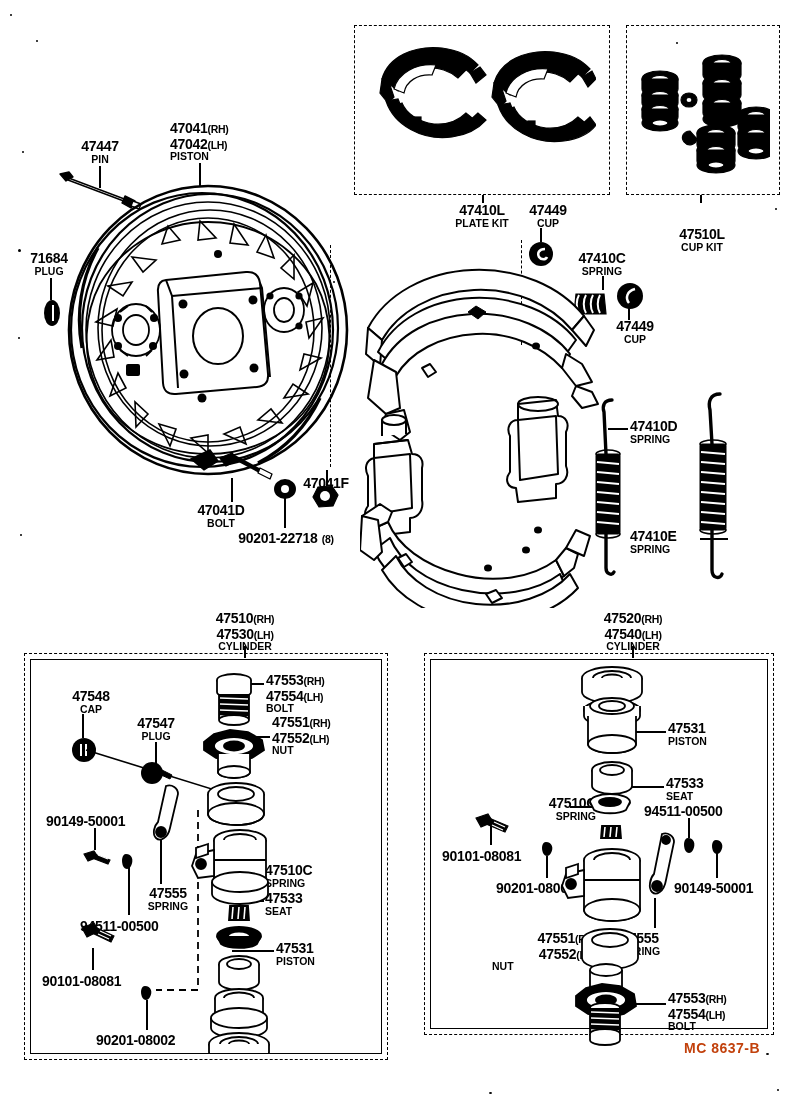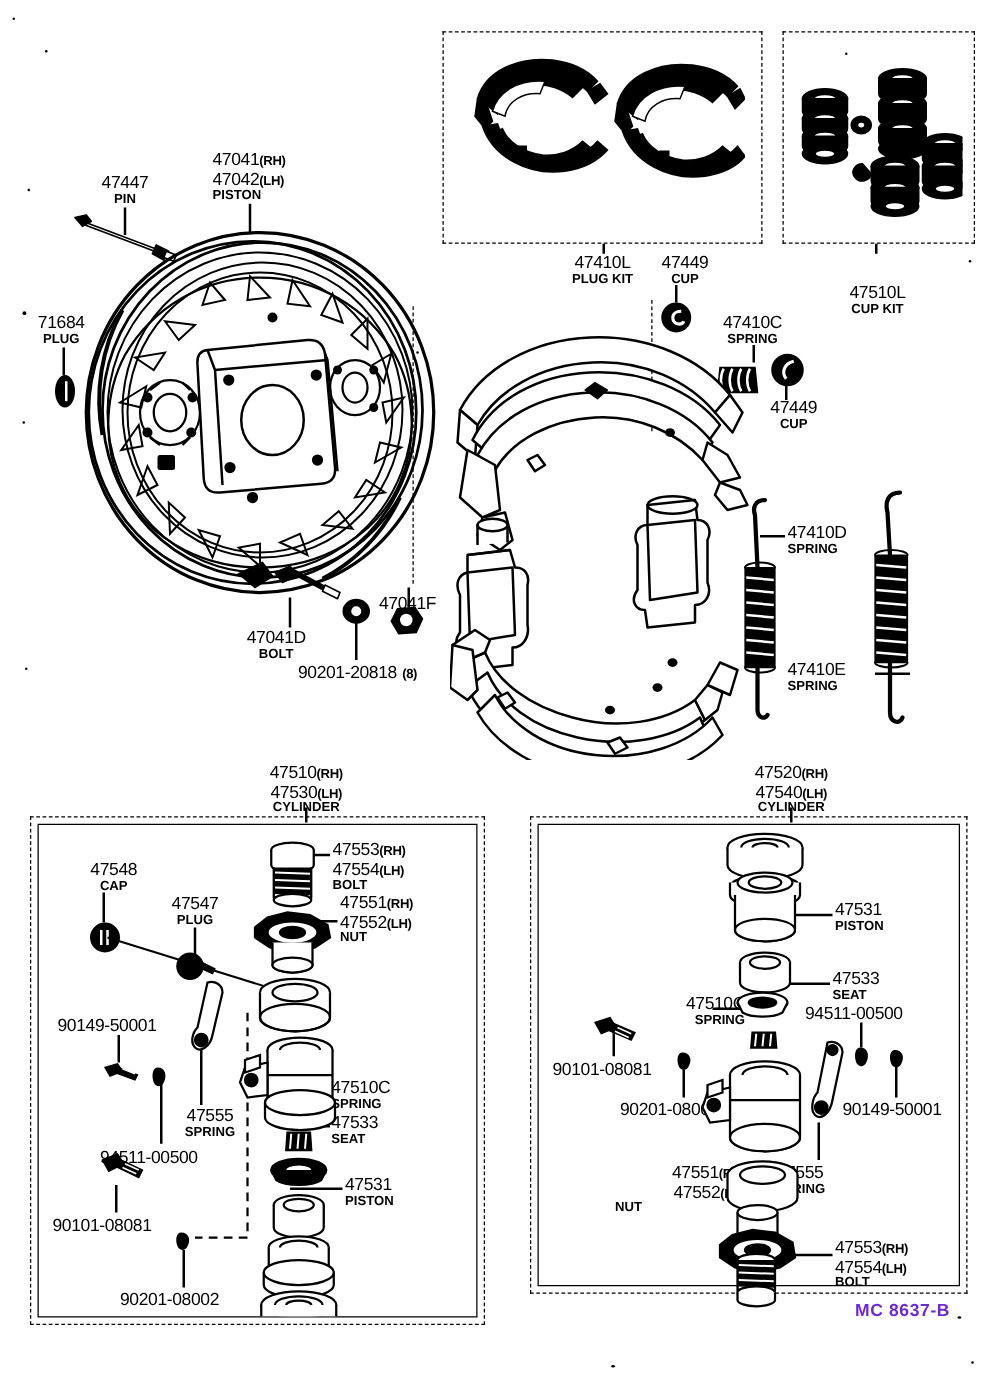--- a/index.html
+++ b/index.html
@@ -17,21 +17,21 @@
   }
   
   .lbl{
     position:absolute;
     color:#000;
     font-weight:bold;
     line-height:0.98;
     white-space:nowrap;
     letter-spacing:-0.3px;
   }
-  .lbl .num{ font-size:14px; font-weight:normal; display:inline; }
+  .lbl .num{ font-size:14px; font-weight:bold; display:inline; }
   .lbl .sfx{ font-size:10.5px; font-weight:bold; display:inline; }
   .lbl .sub{ font-size:10.5px; font-weight:bold; display:block; letter-spacing:0px;}
   .lbl.c{ text-align:center; }
   .lbl.r{ text-align:right; }
   .lbl .row{ display:block; }
 
   
   .ld{ position:absolute; background:#000; }
   .ld.h{ height:1.6px; }
   .ld.v{ width:1.6px; }
@@ -57,21 +57,21 @@
     border:1.6px solid #000;
     box-sizing:border-box;
   }
 
   svg{ display:block; }
   .art{ position:absolute; }
   .art svg *{ shape-rendering:geometricPrecision; }
 
   .mc{
     position:absolute;
-    font-size:14px; font-weight:bold; color:#6d28d9;
+    font-size:14px; font-weight:bold; color:#c2410c;
     letter-spacing:0.5px;
   }
   .speck{ position:absolute; background:#000; border-radius:50%; }
 </style>
 </head>
 <body>
 
 <div id="sheet">
 
   <div class="speck" style="left:10px;top:14px;width:2px;height:2px;"></div>
@@ -239,21 +239,21 @@
     <svg width="60" height="34" viewBox="0 0 60 34">
       <g fill="#000" stroke="#000" stroke-width="1.3" stroke-linejoin="round">
         <path d="M4 8 L16 3 L22 10 L10 16 Z"></path>
         <path d="M16 6 L46 22" stroke-width="4.5" fill="none"></path>
         <path d="M44 18 L56 24 L54 29 L42 23 Z" fill="#fff"></path>
       </g>
     </svg>
   </div>
 
   <div class="lbl c" style="left:206px;top:530px;width:160px;">
-    <span class="row"><span class="num">90201-20818</span> <span class="sfx">(8)</span></span>
+    <span class="row"><span class="num">90201-22718</span> <span class="sfx">(8)</span></span>
   </div>
   <div class="ld v" style="left:284px;top:492px;height:36px;"></div>
   <div class="art" style="left:272px;top:478px;">
     <svg width="26" height="22" viewBox="0 0 26 22">
       <ellipse cx="13" cy="11" rx="11" ry="10" fill="#000"></ellipse>
       <ellipse cx="13" cy="11" rx="4" ry="4" fill="#fff"></ellipse>
     </svg>
   </div>
 
   <div class="lbl c" style="left:285px;top:442px;width:82px;margin-top:33px;">
@@ -292,21 +292,21 @@
         <path d="M128 60 C136 84 164 100 194 96 C208 94 220 88 226 80 L220 72 C212 81 200 86 188 87 C168 89 146 78 140 58 Z"></path>
         <rect x="158" y="76" width="7" height="6"></rect>
         <path d="M124 38 L122 52 L130 62 L136 56 L132 44 Z"></path>
         <path d="M212 32 L222 26 L226 34 L218 42 Z"></path>
       </g>
     </svg>
   </div>
   <div class="ld v" style="left:482px;top:195px;height:8px;"></div>
   <div class="lbl c" style="left:416px;top:202px;width:132px;">
     <span class="row"><span class="num">47410L</span></span>
-    <span class="sub">PLUG KIT</span>
+    <span class="sub">PLATE KIT</span>
   </div>
 
   <div class="kitbox" style="left:626px;top:25px;width:154px;height:170px;"></div>
   <div class="art" style="left:638px;top:45px;">
     <svg width="132" height="130" viewBox="0 0 132 130">
       <g fill="#000" stroke="#000" stroke-width="1.2">
 
         <g>
           <ellipse cx="22" cy="34" rx="18" ry="8"></ellipse>
             <ellipse cx="22" cy="34" rx="9" ry="3.5" fill="#fff"></ellipse>

